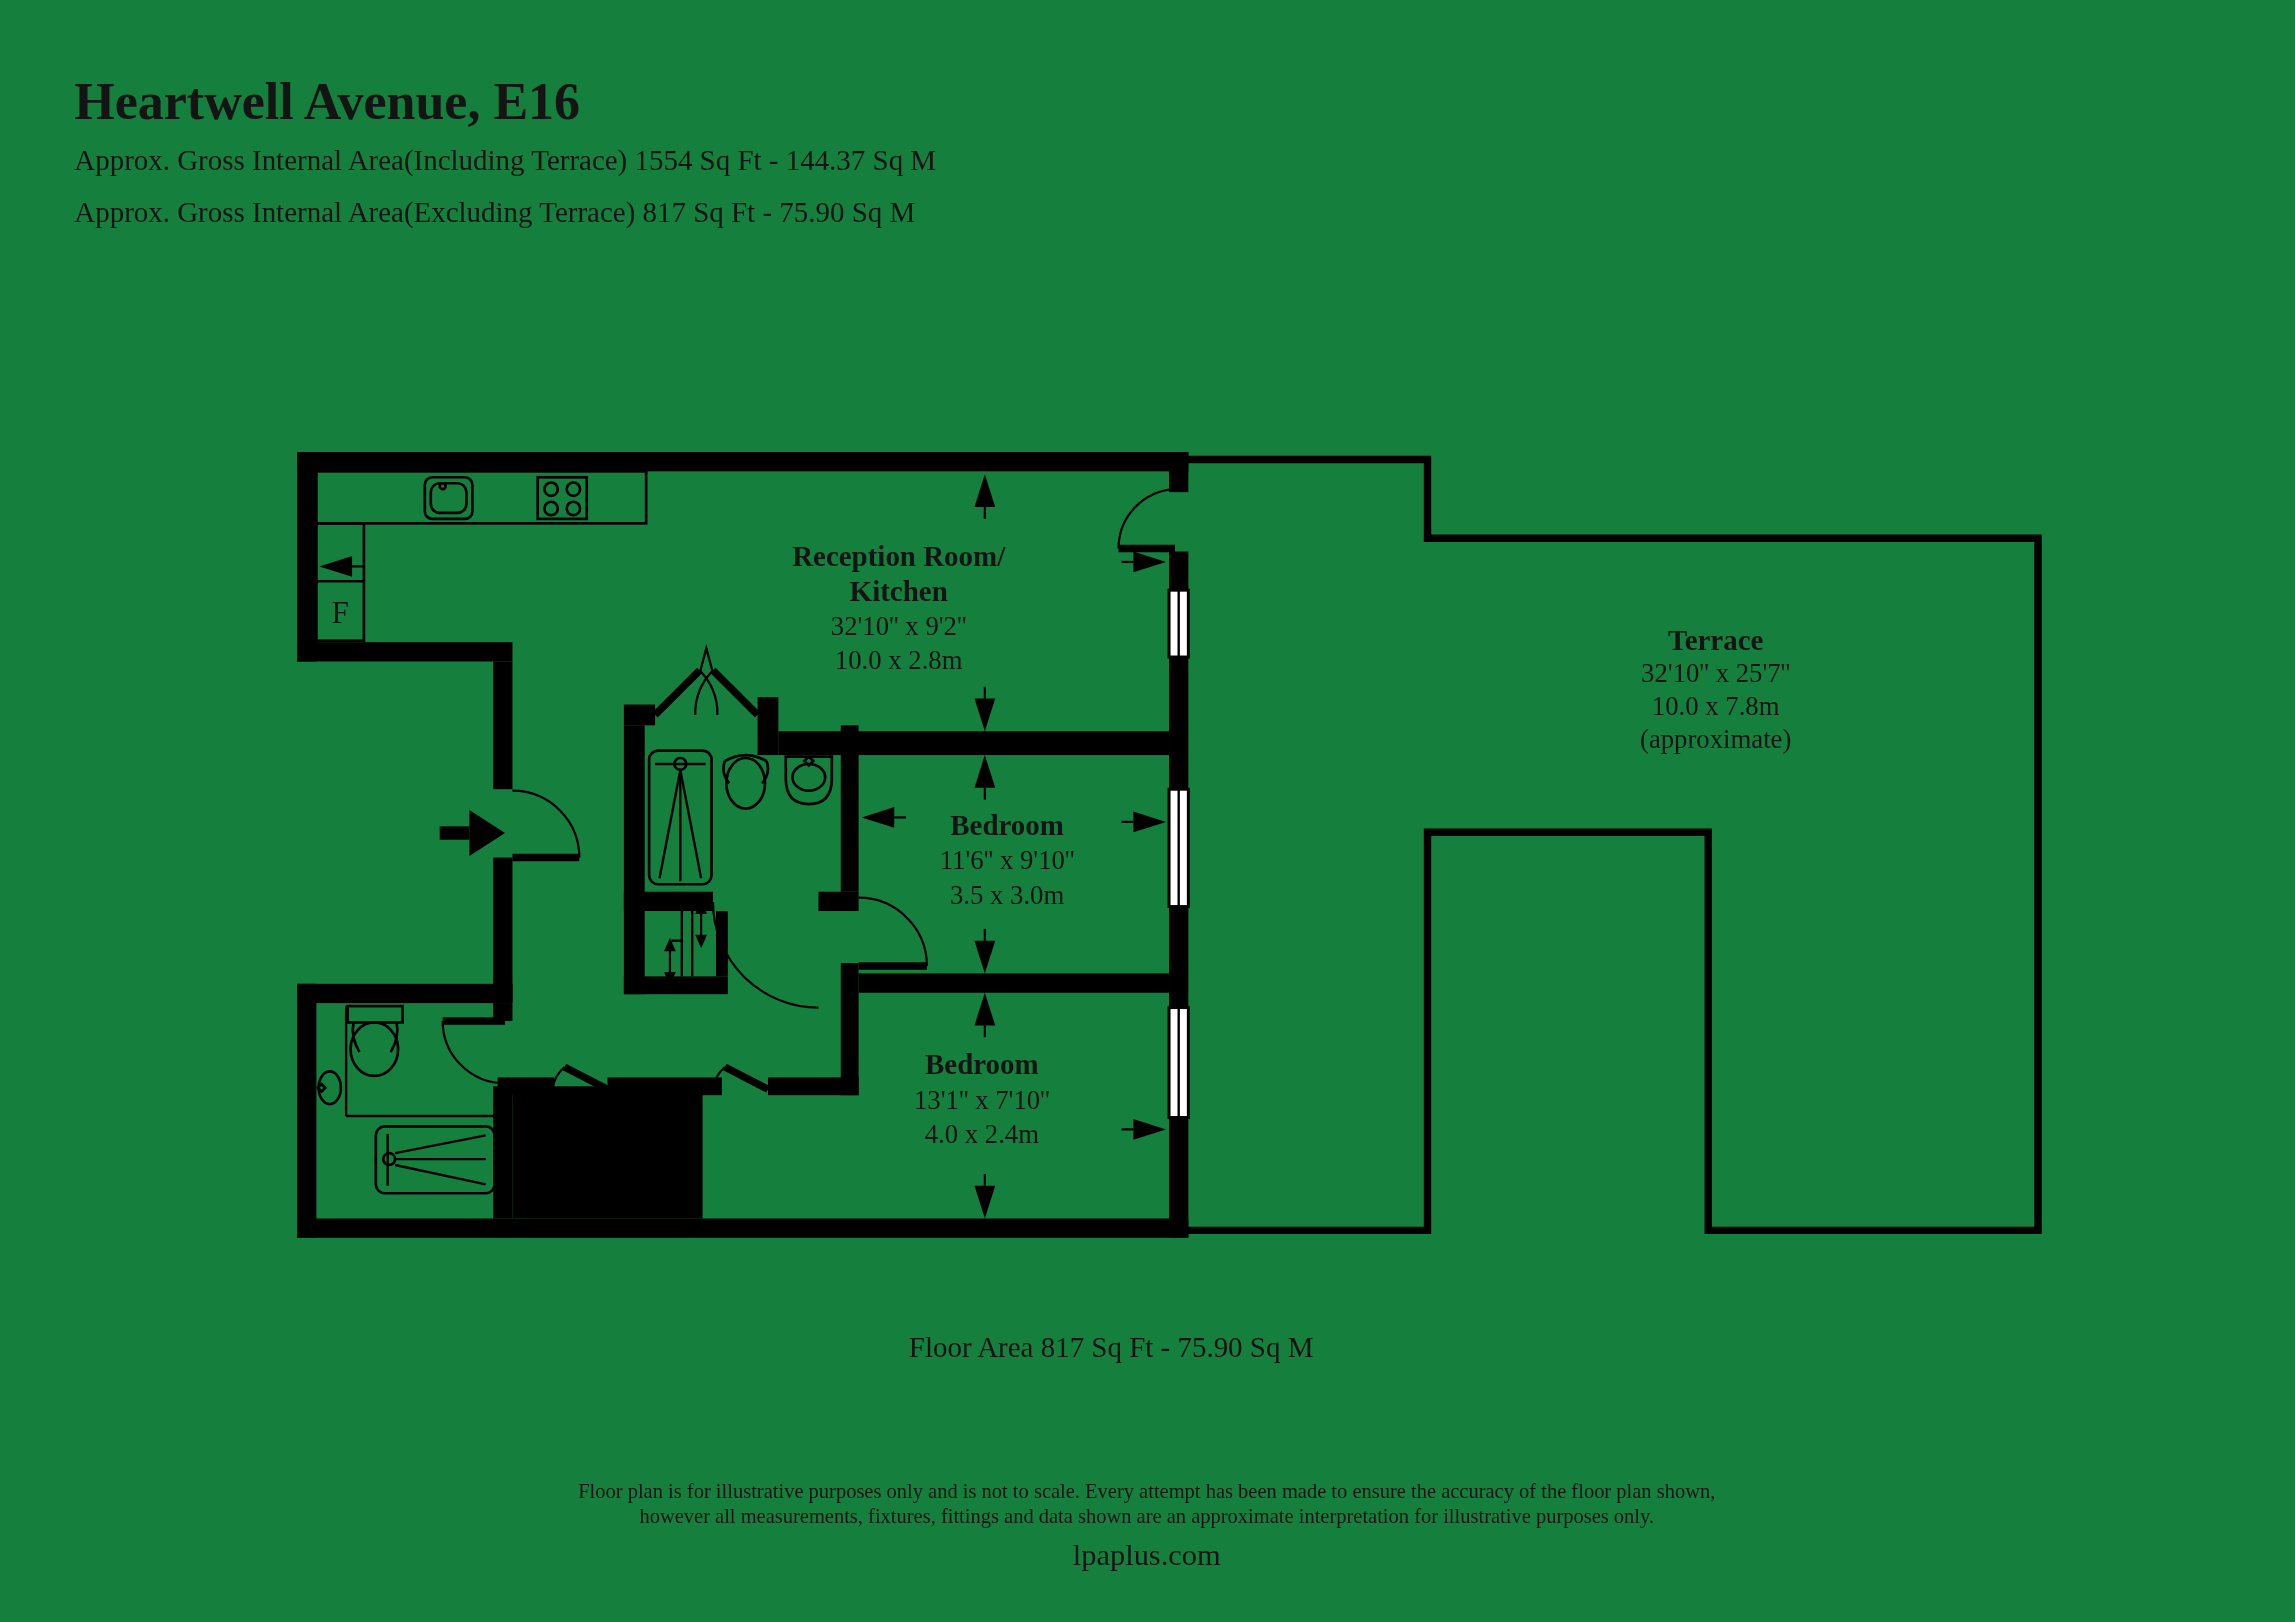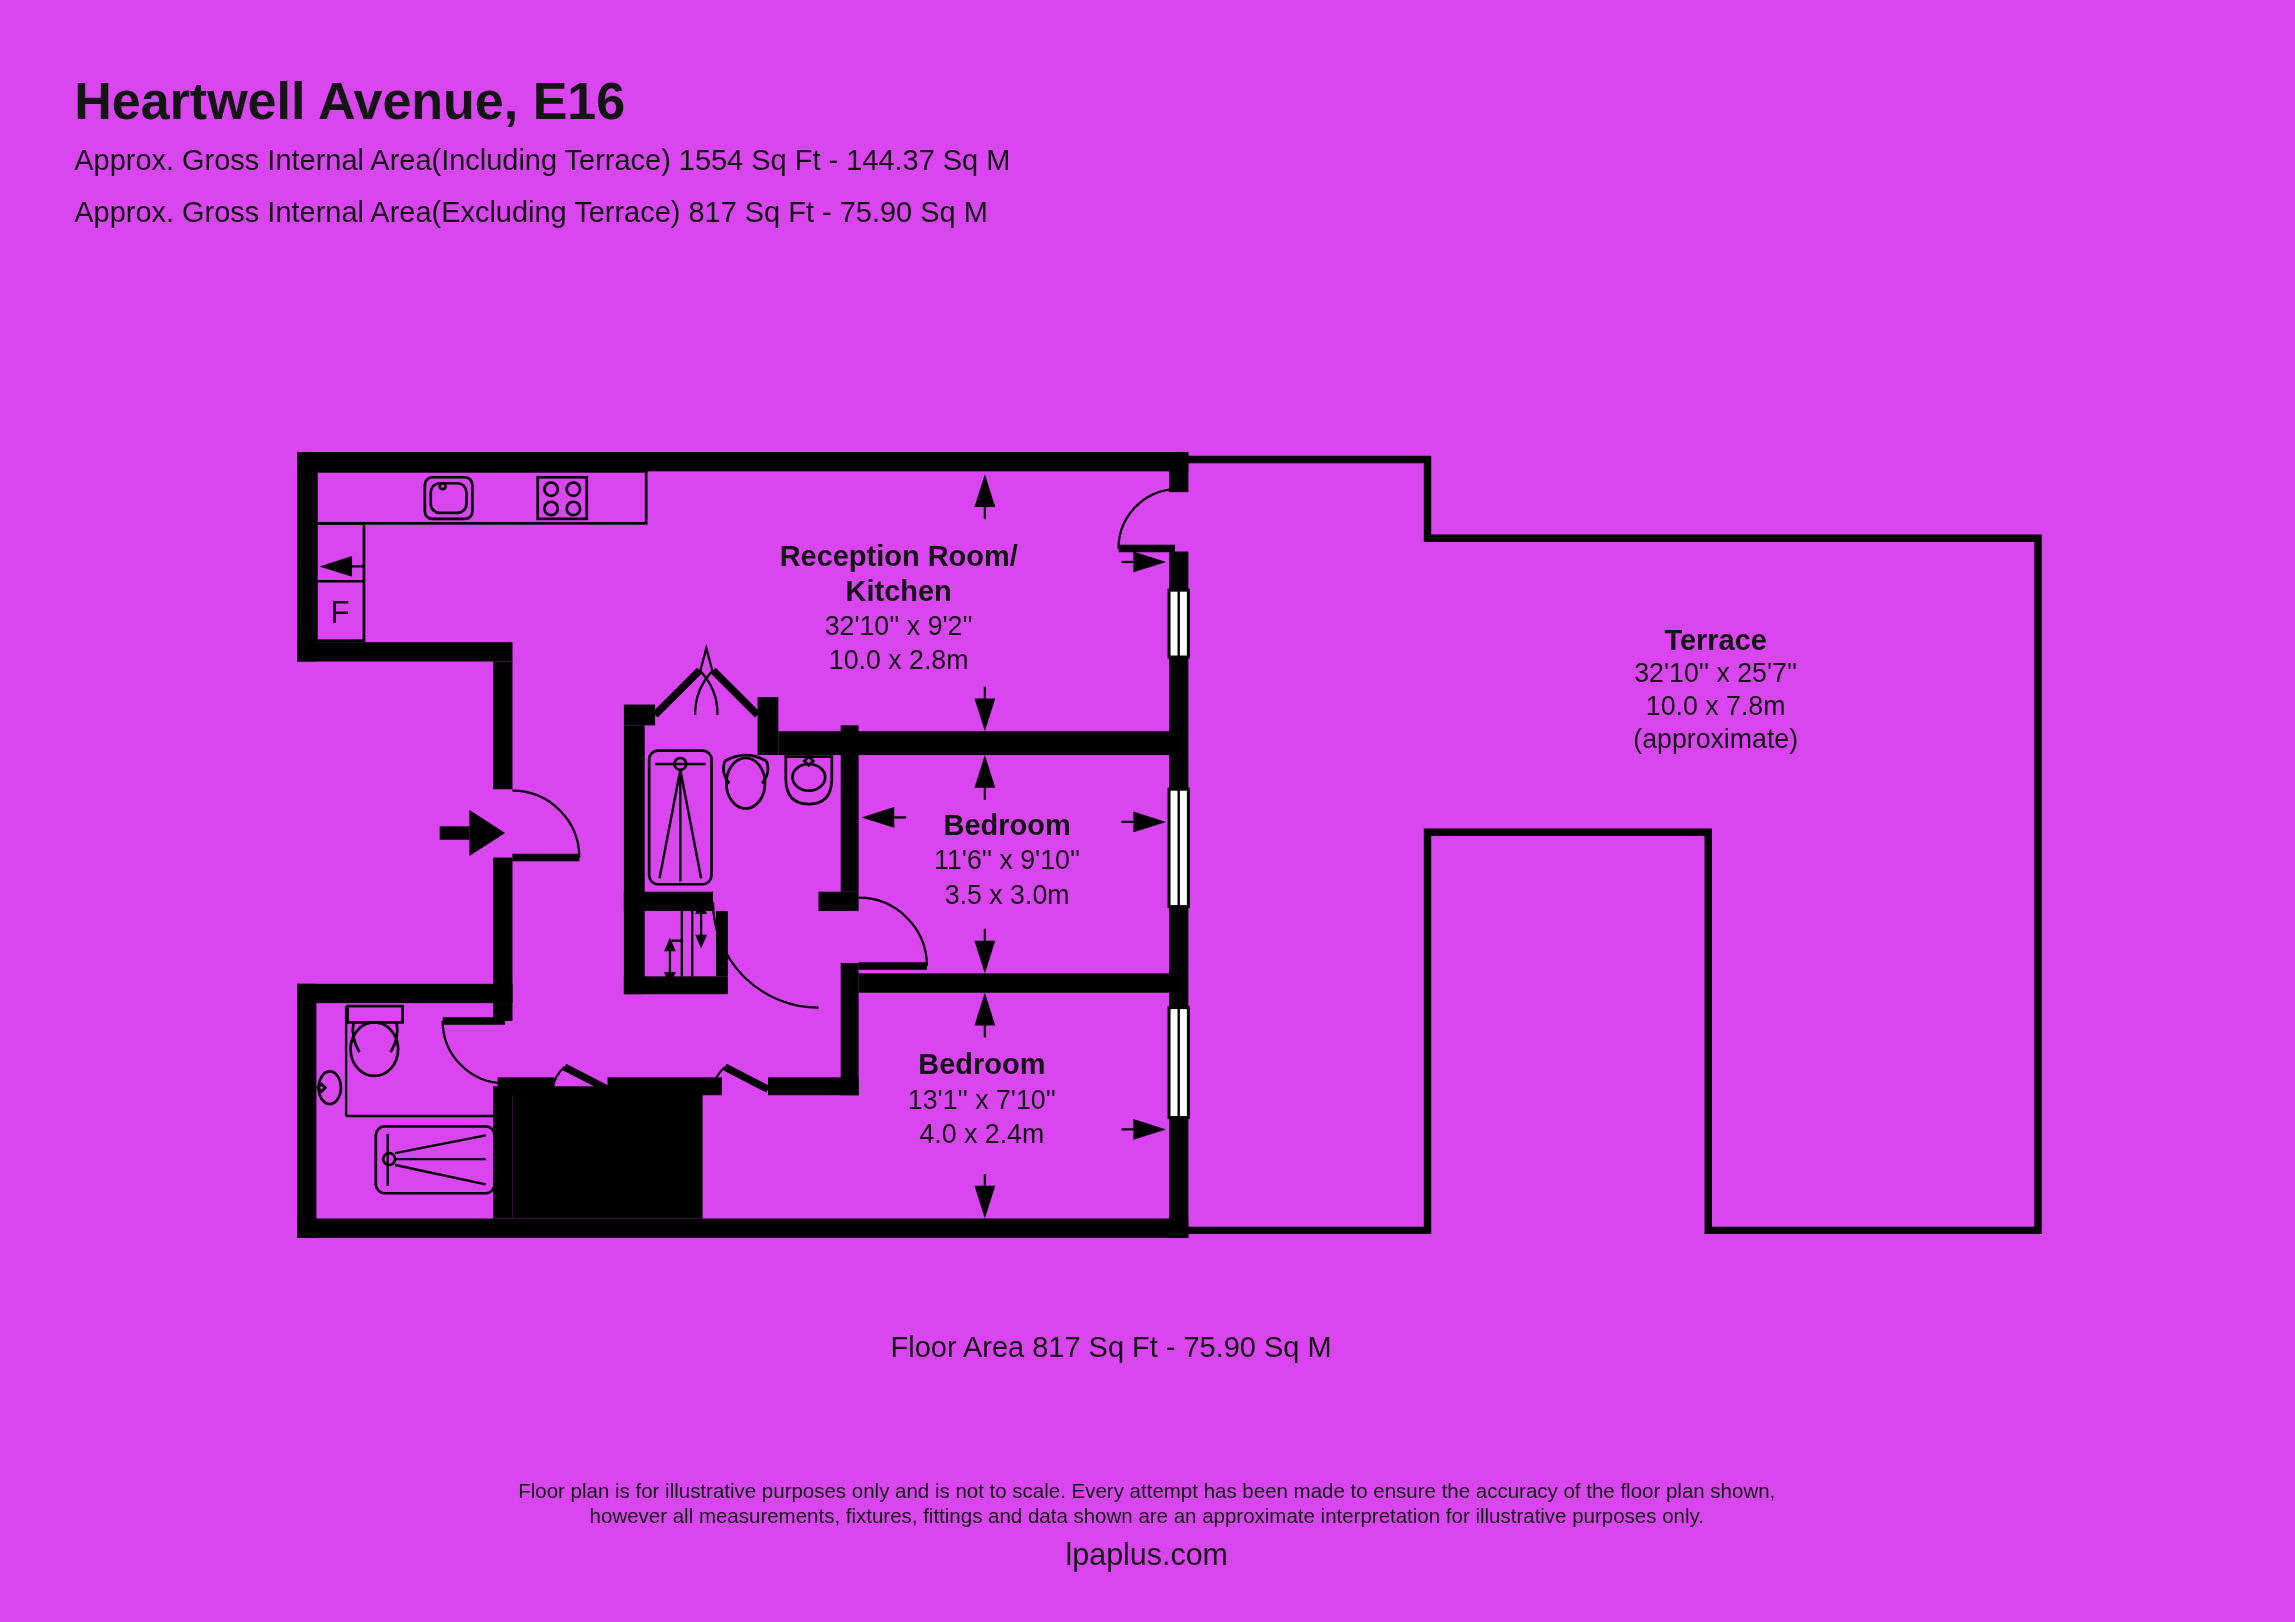--- a/index.html
+++ b/index.html
@@ -1,17 +1,17 @@
 <!DOCTYPE html>
 <html style="font-size:10.5px"><head>
 <meta charset="utf-8">
 <style>
   html,body{margin:0;padding:0;background:#ffffff;}
-  .page{width:2295px;height:1623px;background:#d946ef;position:relative;overflow:hidden;
-        font-family:Liberation Sans, sans-serif;}
+  .page{width:2295px;height:1623px;background:#15803d;position:relative;overflow:hidden;
+        font-family:Liberation Serif, serif;}
   .page svg{display:block;width:100%;height:100%;}
   text{fill:#141414;}
   .t-title{font-size:35px;font-weight:700;}
   .t-sub{font-size:19.5px;}
   .t-room{font-size:19.5px;font-weight:700;}
   .t-dim{font-size:18px;}
   .t-fridge{font-size:21px;}
   .t-floor{font-size:19.5px;}
   .t-disc{font-size:13.8px;}
   .t-web{font-size:20.5px;}

